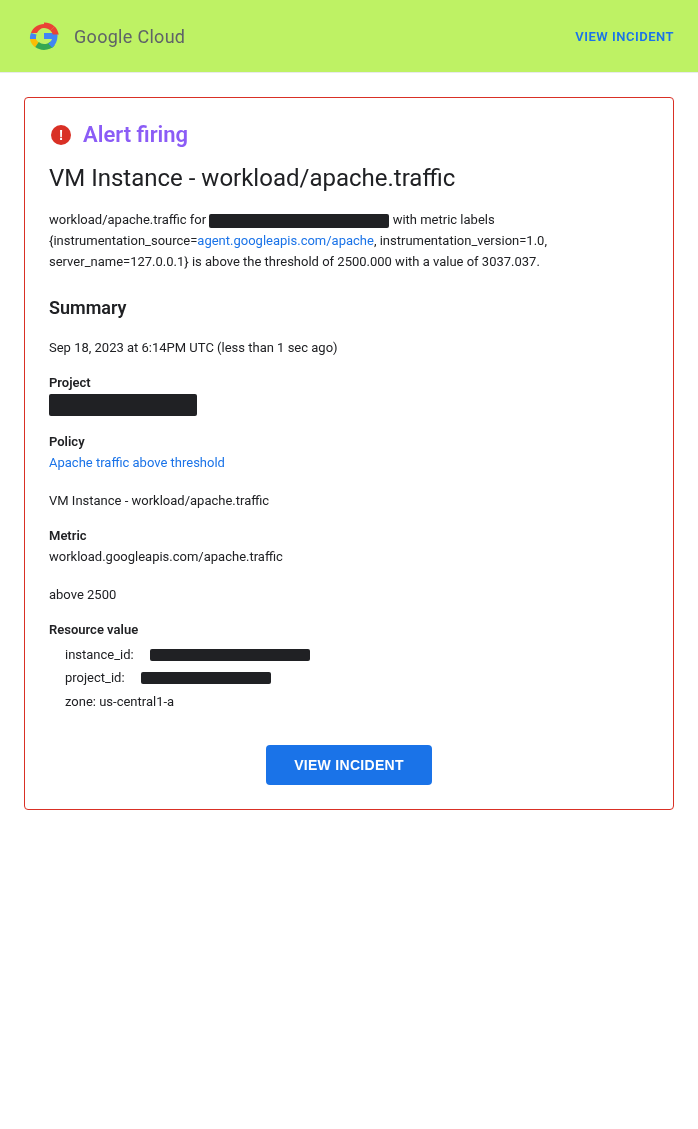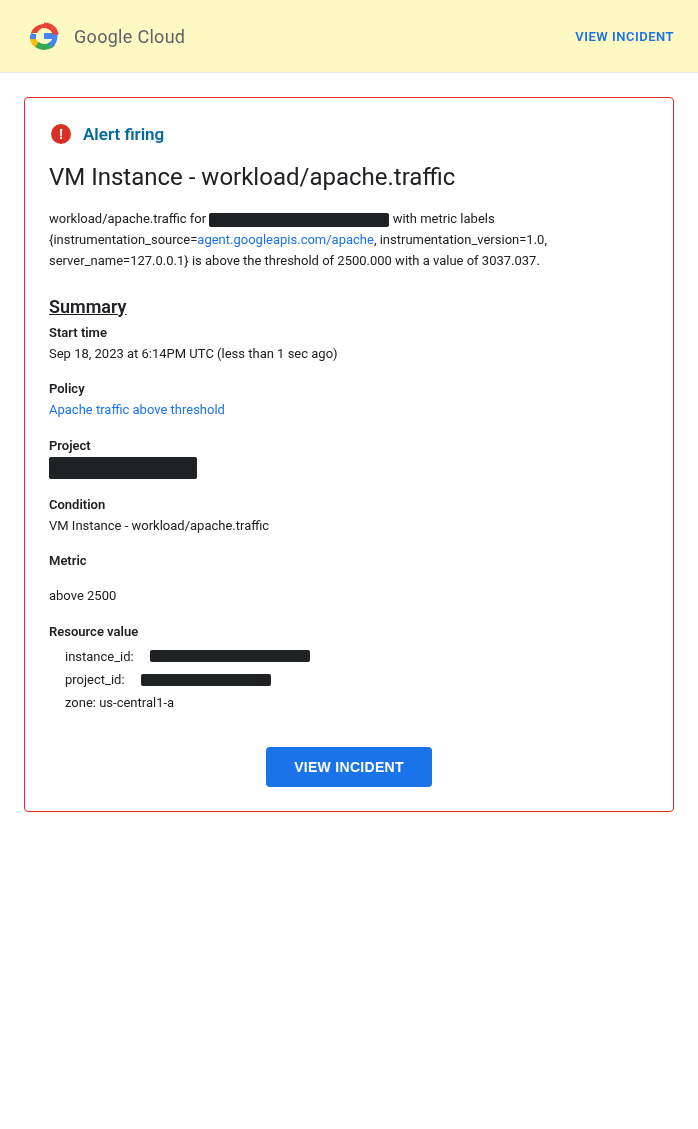--- a/index.html
+++ b/index.html
@@ -13,21 +13,21 @@
       width: 698px;
       min-height: 1129px;
       font-size: 14px;
       color: #202124;
     }
     .header {
       display: flex;
       align-items: center;
       justify-content: space-between;
       padding: 16px 24px;
-      background: #fef9c3;
+      background: #bef264;
       border-bottom: 1px solid #e8eaed;
     }
     .google-cloud-logo {
       display: flex;
       align-items: center;
       gap: 10px;
     }
     .logo-icon {
       width: 40px;
       height: 40px;
@@ -62,22 +62,22 @@
       align-items: center;
       gap: 10px;
       margin-bottom: 16px;
     }
     .alert-icon {
       width: 24px;
       height: 24px;
       flex-shrink: 0;
     }
     .alert-title {
-      color: #0369a1;
-      font-size: 17px;
+      color: #8b5cf6;
+      font-size: 22px;
       font-weight: 600;
     }
     .incident-title {
       font-size: 24px;
       font-weight: 400;
       color: #202124;
       margin-bottom: 16px;
       line-height: 1.3;
     }
     .description-text {
@@ -97,22 +97,21 @@
       display: inline-block;
       min-width: 180px;
       height: 14px;
       vertical-align: middle;
       user-select: none;
     }
     .summary-title {
       font-size: 18px;
       font-weight: 600;
       color: #202124;
-      margin-bottom: 8px;
-      text-decoration: underline;
+      margin-bottom: 20px;
     }
     .summary-section {
       margin-bottom: 18px;
     }
     .field-label {
       font-size: 13px;
       font-weight: 600;
       color: #202124;
       margin-bottom: 4px;
     }
@@ -241,43 +240,42 @@
 
     <p class="description-text">
       <span>workload/apache.traffic for</span>
       <span class="redacted">&nbsp;</span>
       <span>with metric labels {instrumentation_source=</span><a href="#">agent.googleapis.com/apache</a><span>, instrumentation_version=1.0, server_name=127.0.0.1} is above the threshold of 2500.000 with a value of 3037.037.</span>
     </p>
 
     <h2 class="summary-title">Summary</h2>
 
     <div class="summary-section">
-      <div class="field-label">Start time</div>
       <div class="field-value">Sep 18, 2023 at 6:14PM UTC (less than 1 sec ago)</div>
+    </div>
+
+    <div class="summary-section">
+      <div class="field-label">Project</div>
+      <span class="project-redacted"></span>
     </div>
 
     <div class="summary-section">
       <div class="field-label">Policy</div>
       <div class="field-value">
         <a href="#">Apache traffic above threshold</a>
       </div>
     </div>
 
     <div class="summary-section">
-      <div class="field-label">Project</div>
-      <span class="project-redacted"></span>
-    </div>
-
-    <div class="summary-section">
-      <div class="field-label">Condition</div>
       <div class="field-value">VM Instance - workload/apache.traffic</div>
     </div>
 
     <div class="summary-section">
       <div class="field-label">Metric</div>
+      <div class="field-value">workload.googleapis.com/apache.traffic</div>
     </div>
 
     <div class="summary-section">
       <div class="field-value">above 2500</div>
     </div>
 
 
 
     <div class="resource-labels-section">
       <div class="resource-labels-title">Resource value</div>

